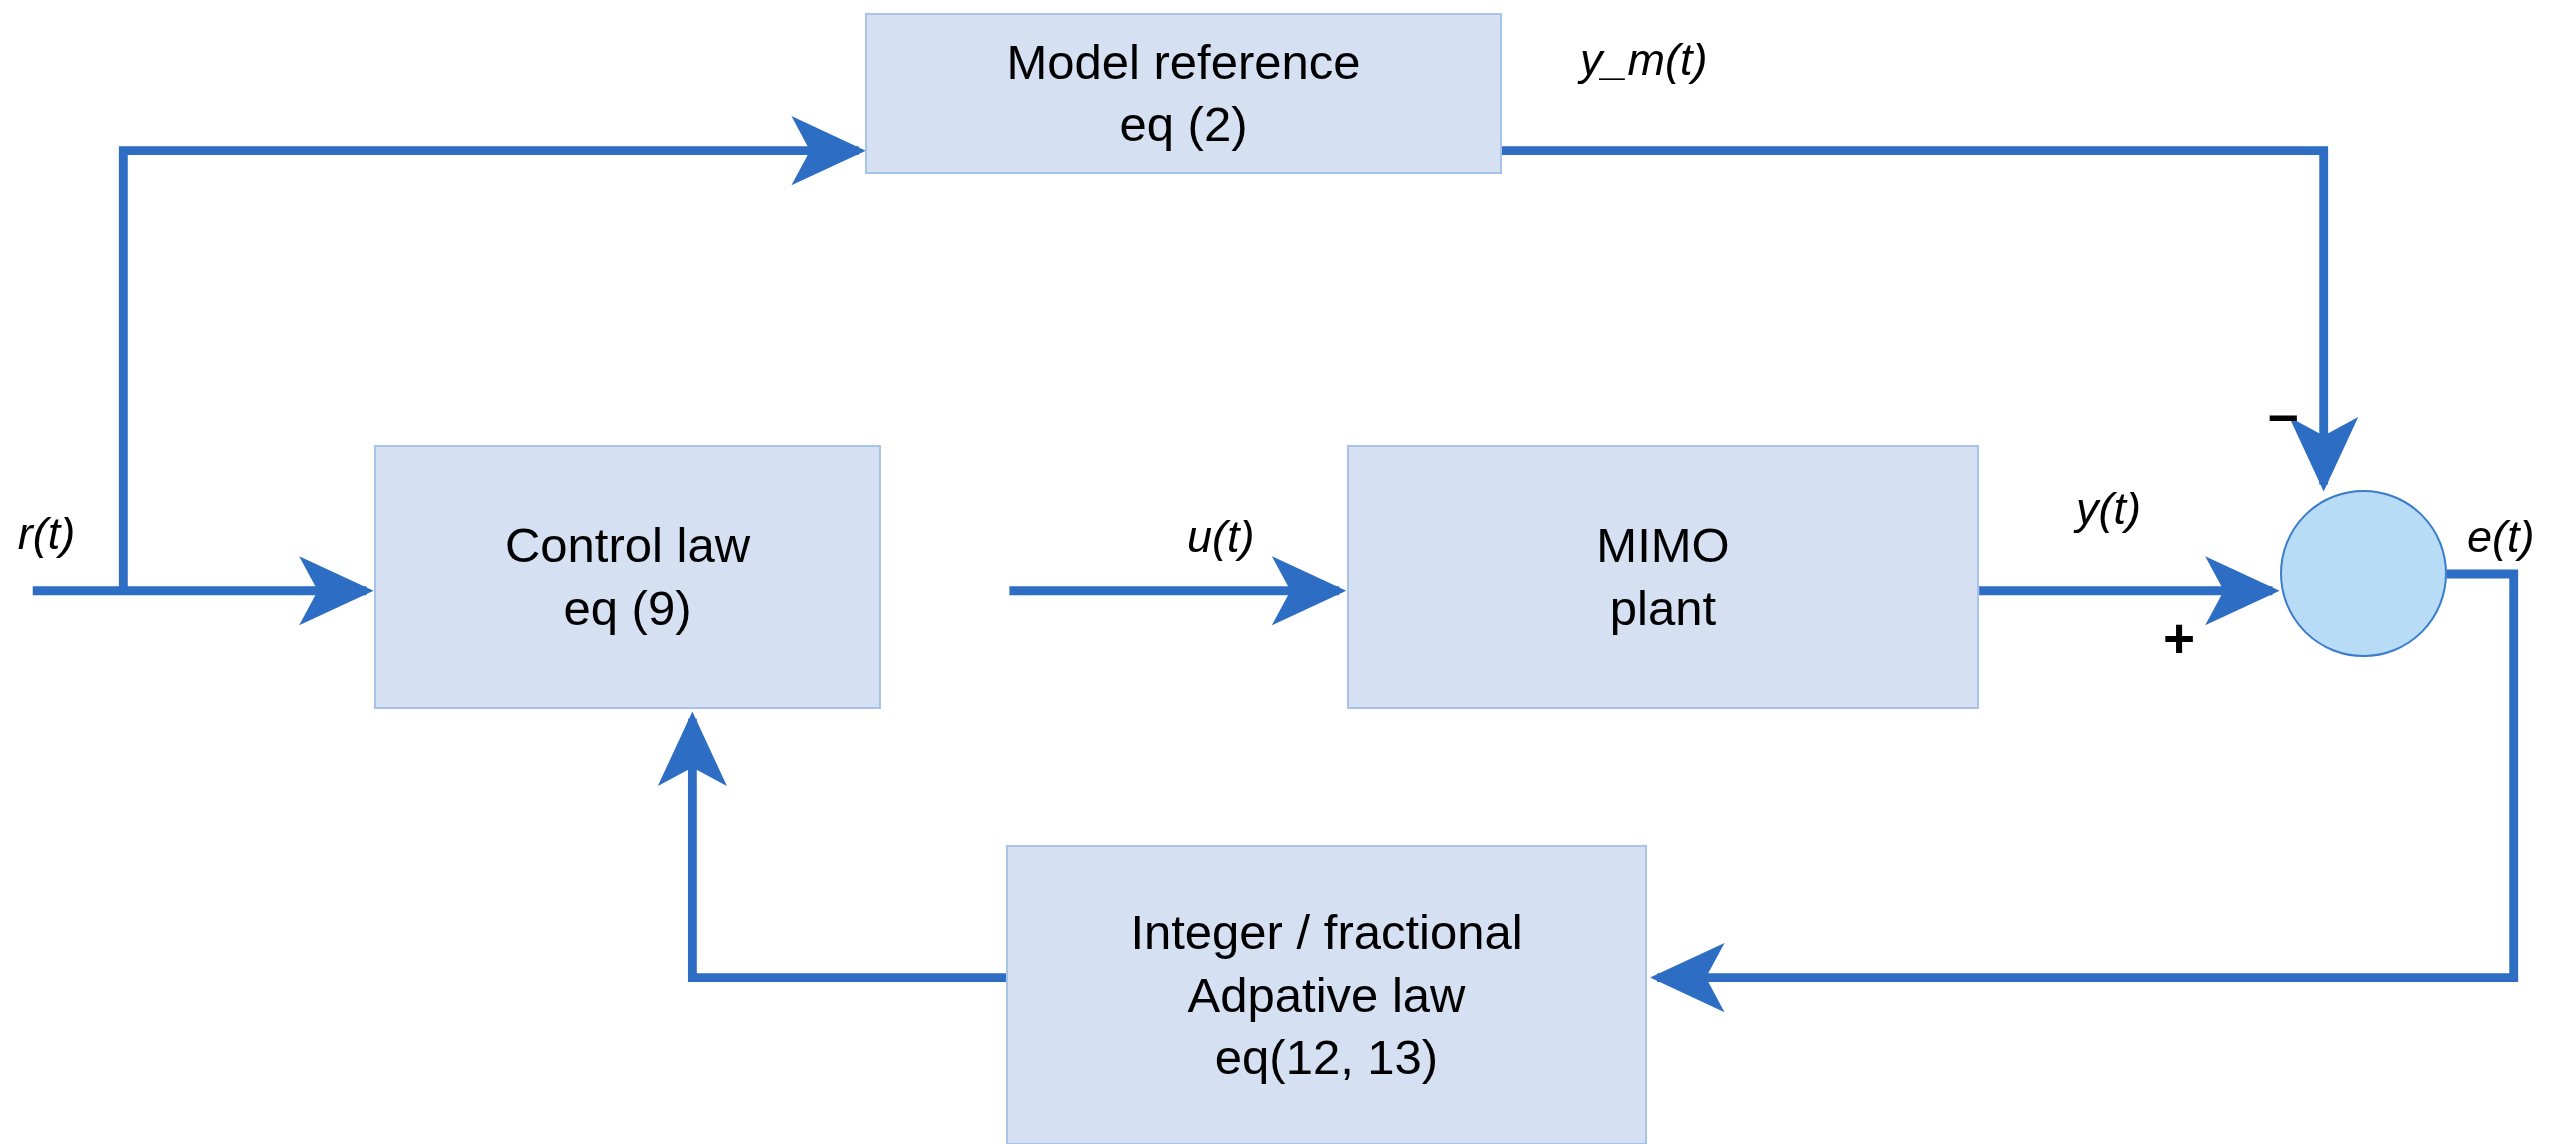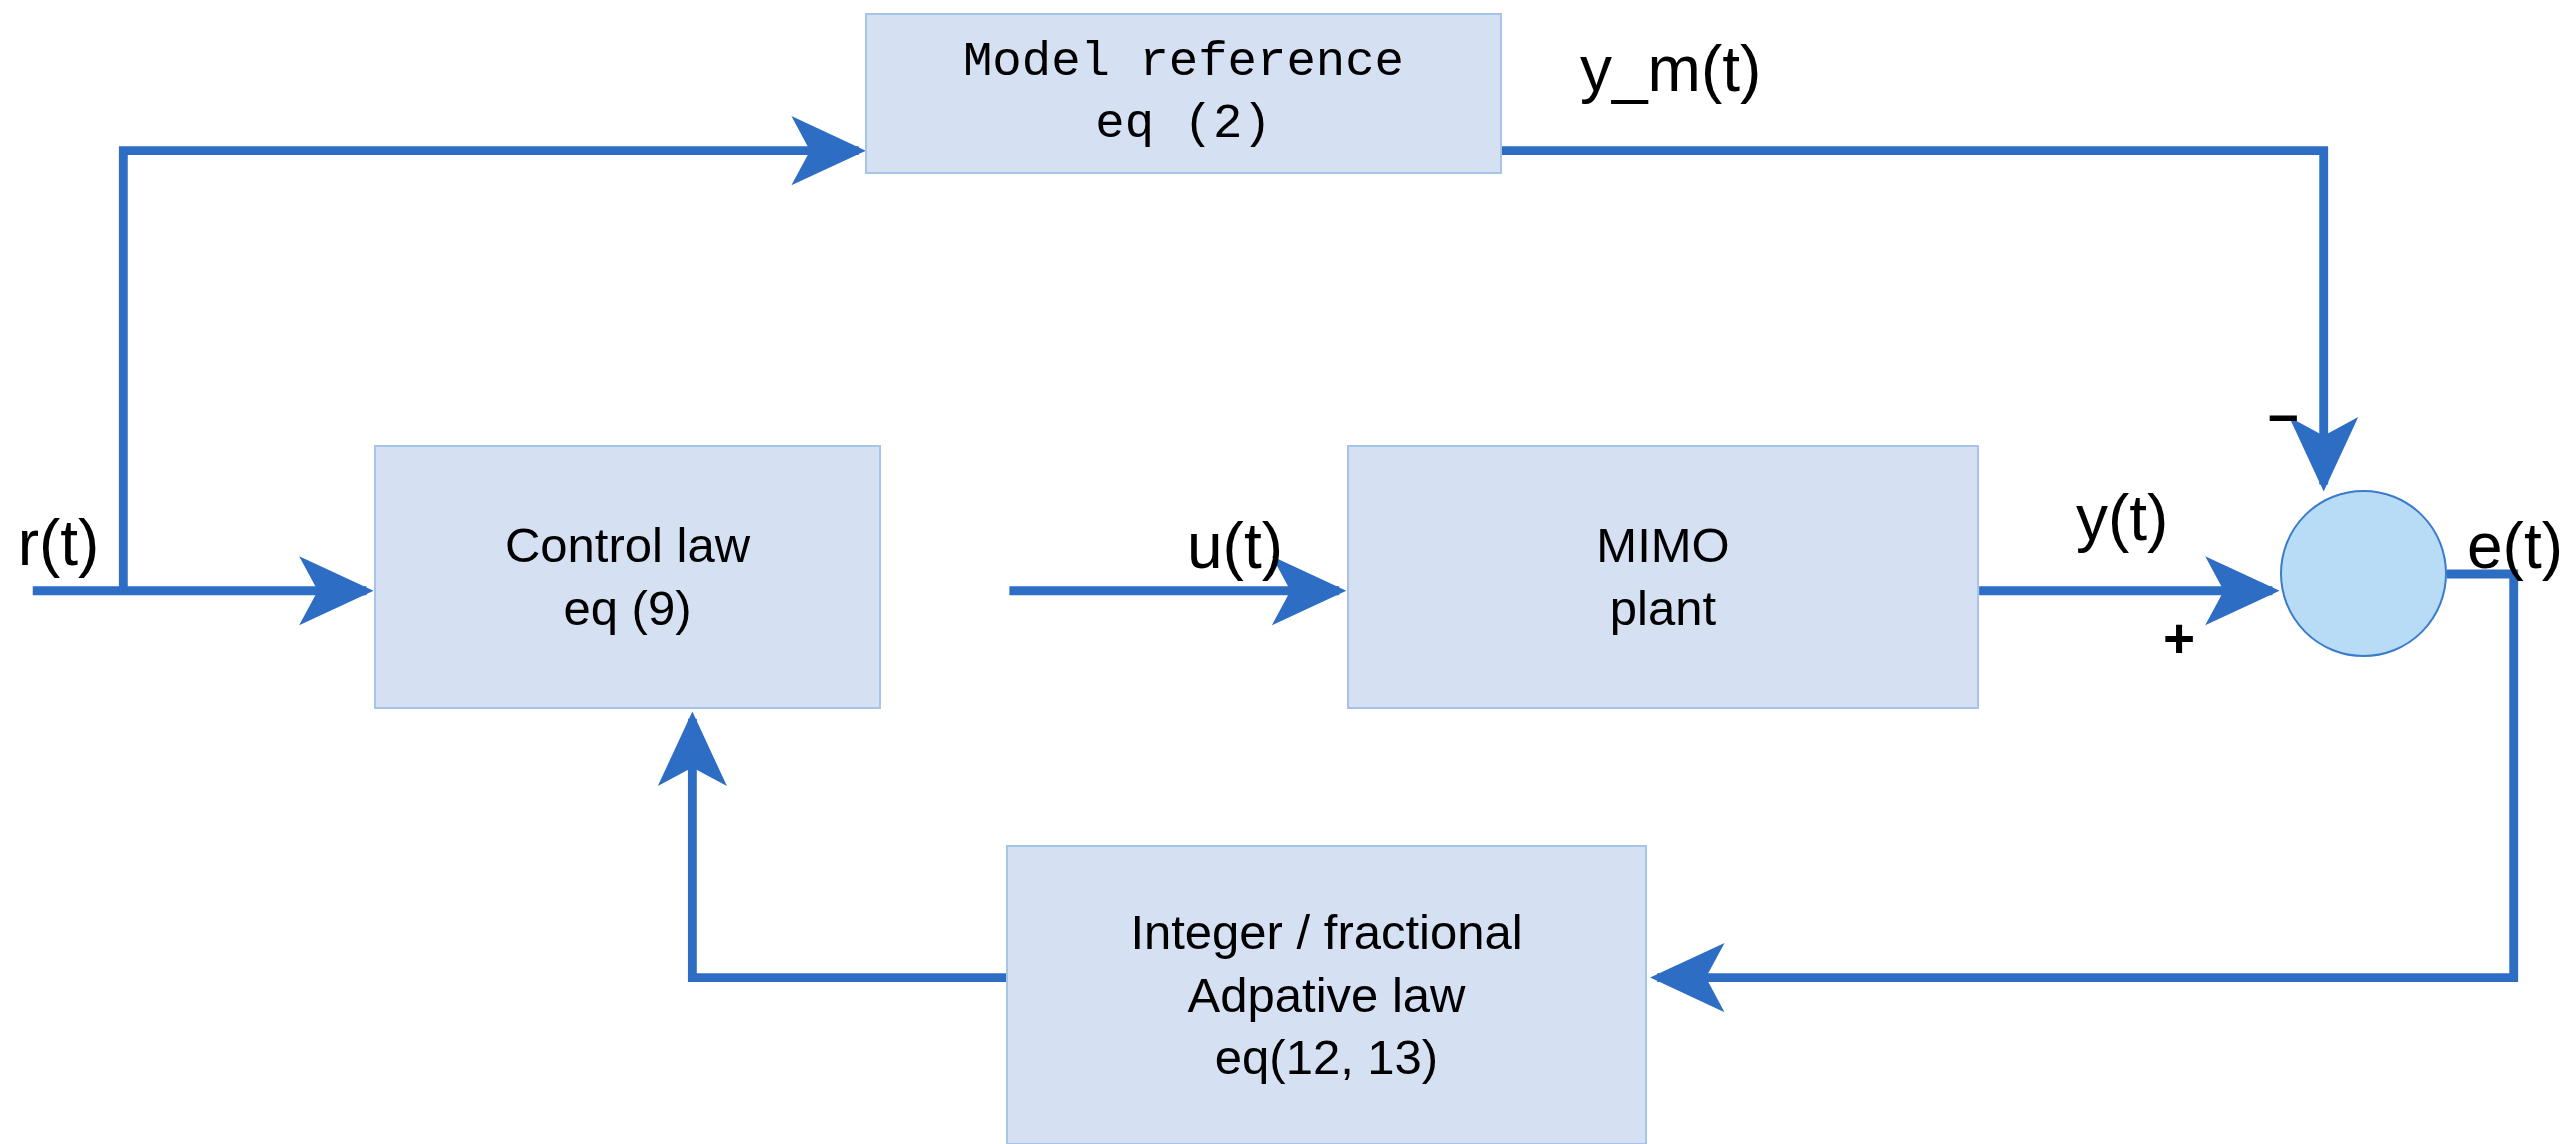--- a/index.html
+++ b/index.html
@@ -45,23 +45,24 @@
   .sum-node {
     position: absolute;
     box-sizing: border-box;
     background: #b8dcf5;
     border: 2px solid #3a7ccb;
     border-radius: 50%;
   }
   .sig-label {
     position: absolute;
     color: #000000;
-    font-size: 64px;
+    font-size: 45px;
     line-height: 1;
     white-space: nowrap;
+    font-style: italic;
   }
   .sign-label {
     position: absolute;
     color: #000000;
     font-size: 55px;
     line-height: 1;
     font-weight: 700;
     white-space: nowrap;
   }
 </style>
@@ -88,21 +89,21 @@
       <path d="M1025,600 L1360,600" marker-end="url(#ah)"></path>
 
       <path d="M2010,600 L2308,600" marker-end="url(#ah)"></path>
 
       <path d="M2485,583 L2553,583 L2553,993 L1683,993" marker-end="url(#ah)"></path>
 
       <path d="M1022,993 L703,993 L703,730" marker-end="url(#ah)"></path>
     </g>
   </svg>
 
-  <div class="block" style="left:865px; top:12.8px; width:637px; height:161px;font-family:Liberation Mono, monospace;">
+  <div class="block" style="left:865px; top:12.8px; width:637px; height:161px;">
     <span class="line">Model reference</span>
     <span class="line">eq (2)</span>
   </div>
 
   <div class="block" style="left:374px; top:445px; width:507px; height:264px;">
     <span class="line">Control law</span>
     <span class="line">eq (9)</span>
   </div>
 
   <div class="block" style="left:1347px; top:445px; width:632px; height:264px;">

